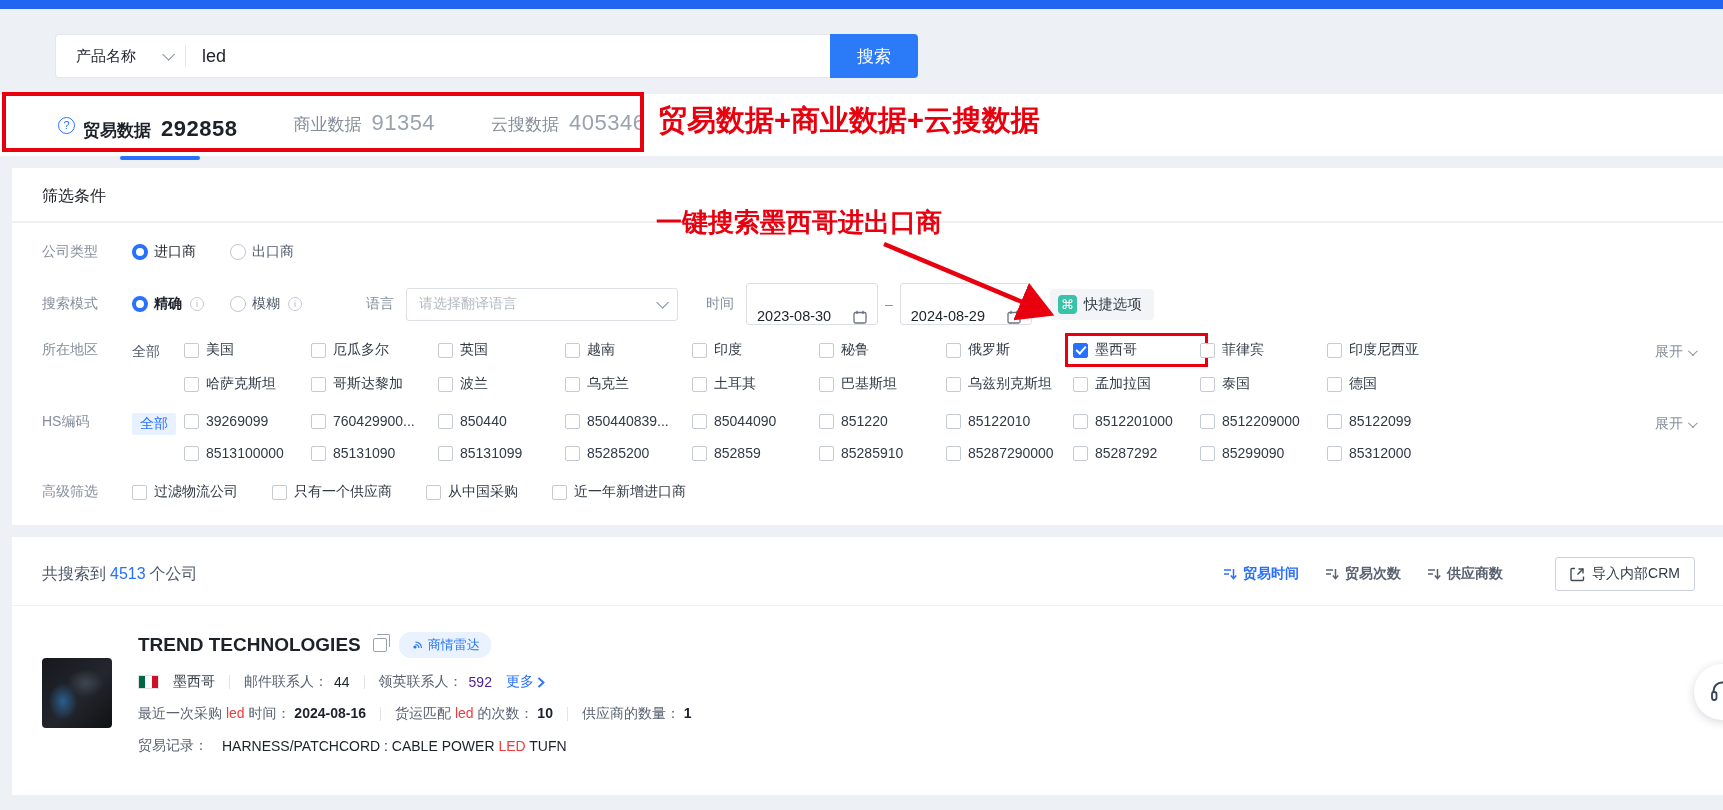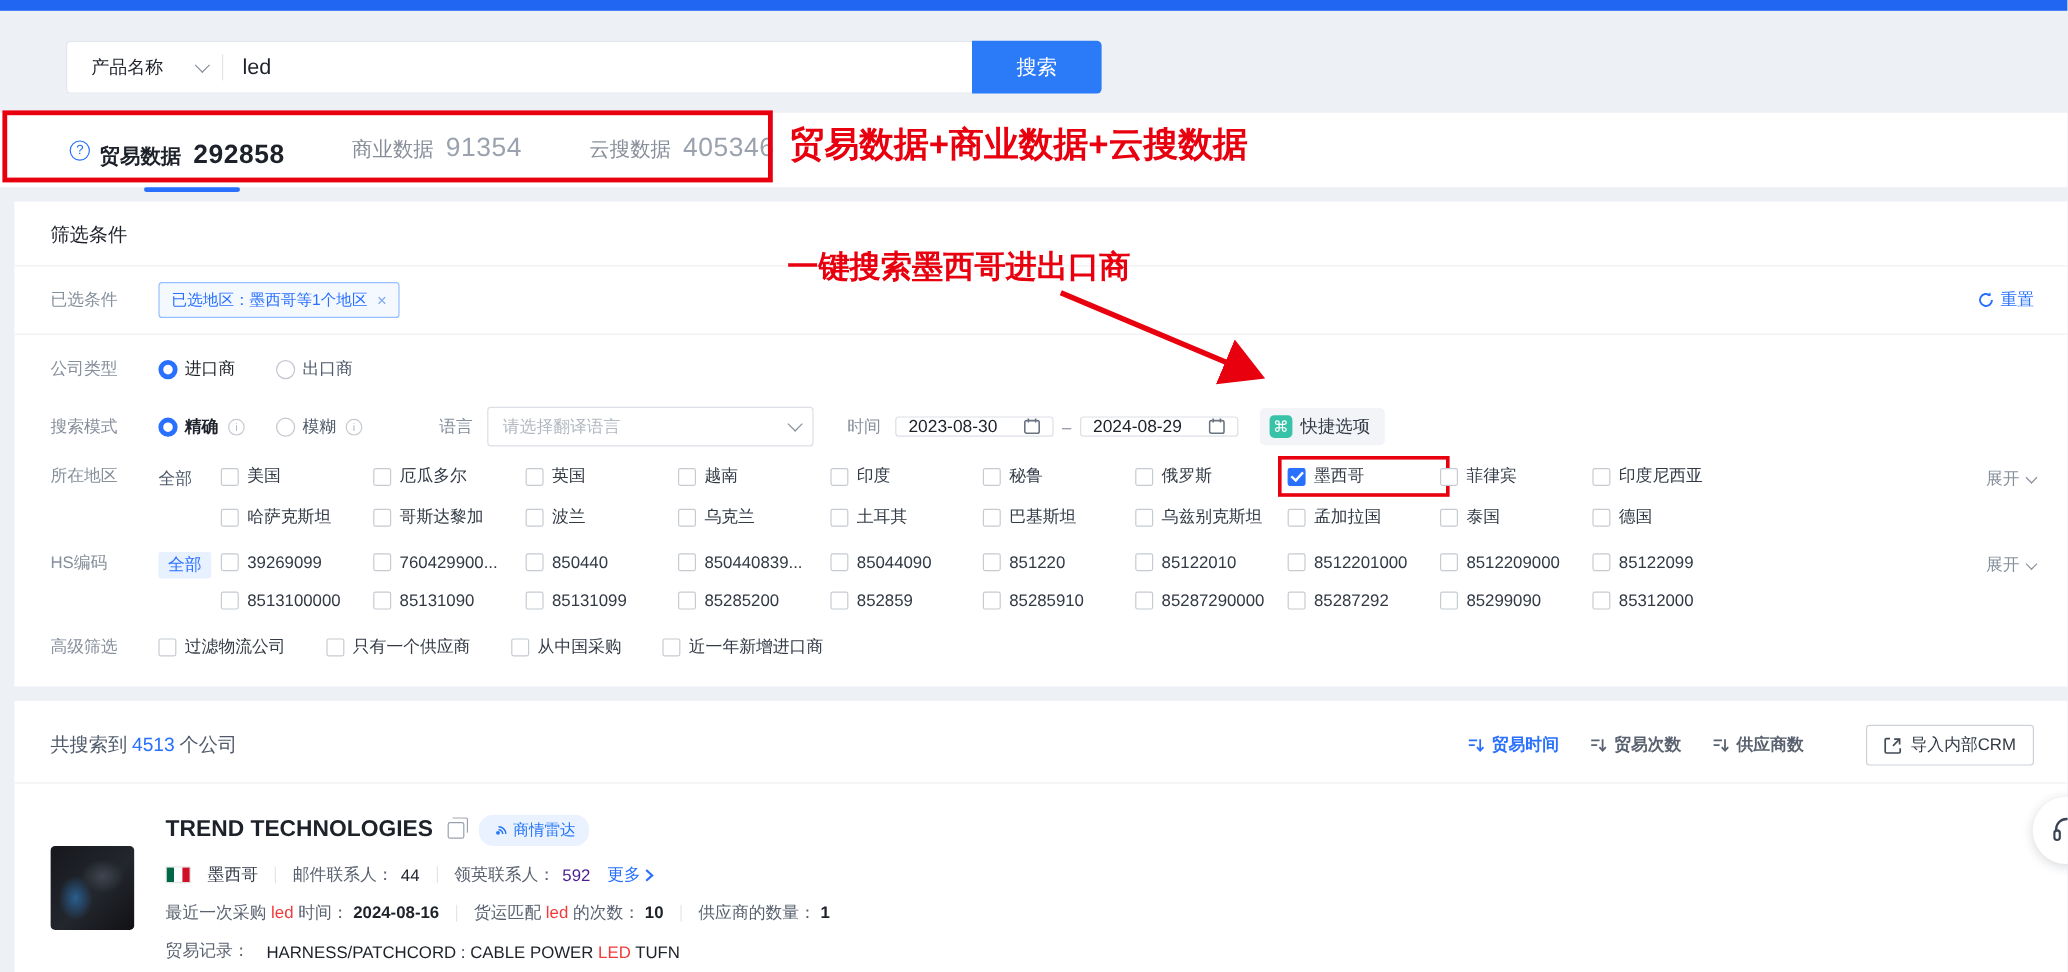--- a/index.html
+++ b/index.html
@@ -16,21 +16,21 @@
   .search-wrap { display:flex; width:863px; height:44px; }
   .search-box { flex:1; background:#fff; border:1px solid #e3e6ec; border-right:none;
     border-radius:4px 0 0 4px; display:flex; align-items:center; }
   .field-select { display:flex; align-items:center; gap:26px; padding:0 14px 0 20px; cursor:pointer; }
   .field-select .lbl { font-size:15px; color:#1d2129; }
   .caret { width:9px; height:9px; border-right:1.5px solid #86909c; border-bottom:1.5px solid #86909c;
     transform:rotate(45deg) translateY(-3px); display:inline-block; }
   .vdiv { width:1px; height:22px; background:#e5e6eb; }
   .search-input { flex:1; border:none; outline:none; font-size:18px; padding:0 16px;
     font-family:inherit; color:#1d2129; background:transparent; }
-  .search-btn { width:108px; background:#2b7bf8; color:#fff; font-size:17px; border:none;
+  .search-btn { width:88px; background:#2b7bf8; color:#fff; font-size:17px; border:none;
     border-radius:0 4px 4px 0; cursor:pointer; }
 
   
   .tabs-strip { margin-top:16px; background:#fff; height:62px; display:flex; align-items:center;
     padding-left:58px; position:relative; }
   .help-icon { width:17px; height:17px; border-radius:50%; border:1.5px solid #2970ff; color:#2970ff;
     font-size:11px; display:inline-flex; align-items:center; justify-content:center; margin-right:8px; }
   .tab { display:flex; align-items:baseline; gap:10px; margin-right:56px; cursor:pointer; position:relative; padding-bottom:4px;}
   .tab .t-label { font-size:17px; color:#878e99; }
   .tab .t-count { font-size:22px; color:#9aa2ae; letter-spacing:.5px; }
@@ -62,22 +62,22 @@
 
   .row-mode { padding:16px 0 4px; }
   .mode-group .radio-item { margin-right:26px; }
   .mode-group .checked .radio-label { font-weight:700; }
   .info-i { width:14px; height:14px; border-radius:50%; border:1px solid #c5cad2; color:#aeb4bd;
     font-size:9px; display:inline-flex; align-items:center; justify-content:center; margin-left:2px; }
   .inline-label { color:#868f9c; margin:0 12px 0 38px; }
   .select-box { width:272px; height:33px; border:1px solid #dcdfe5; border-radius:3px; background:#fff;
     display:flex; align-items:center; padding:0 12px; cursor:pointer; }
   .select-box .ph { color:#b3b9c2; font-size:14px; flex:1; }
-  .date-box { width:132px; height:17px; border:1px solid #dcdfe5; border-radius:3px; background:#fff;
-    display:flex; align-items:flex-start; justify-content:space-between; padding:0 10px; font-size:14.5px; cursor:pointer; }
+  .date-box { width:132px; height:42px; border:1px solid #dcdfe5; border-radius:3px; background:#fff;
+    display:flex; align-items:flex-end; justify-content:space-between; padding:0 10px; font-size:14.5px; cursor:pointer; }
   .dash { color:#868f9c; margin:0 7px; }
   .quick-btn { margin-left:18px; display:inline-flex; align-items:center; gap:7px; background:#f2f4f8;
     border-radius:4px; padding:6px 12px 6px 8px; cursor:pointer; font-size:14.5px; color:#323a45; }
   .cmd-tile { width:19px; height:19px; border-radius:4px; background:#38c2a8; color:#fff; font-size:13px;
     display:inline-flex; align-items:center; justify-content:center; }
 
   .row-checks { padding:12px 0 0; align-items:flex-start; }
   .all-link { width:52px; flex:none; color:#4e5969; font-size:14px; padding:2px 0; cursor:pointer; }
   .all-link.active { color:#2970ff; background:#e8f1ff; text-align:center; border-radius:2px; width:44px; margin-right:8px; }
   .cgrid { display:grid; grid-template-columns:repeat(10,127px); row-gap:16px; flex:1; }
@@ -173,34 +173,20 @@
     <div class="tab">
       <span class="t-label">云搜数据</span>
       <span class="t-count">405346</span>
     </div>
 </div>
 
 <div class="panel">
   <div class="panel-title">筛选条件</div>
   <div class="hdiv"></div>
 
-  <div class="frow row-selected">
-    <span class="flabel">已选条件</span>
-    <span class="tag">
-      <span>已选地区：墨西哥等1个地区</span>
-      <span class="x">×</span>
-    </span>
-    <span class="reset">
-      <svg width="14" height="14" viewBox="0 0 14 14">
-        <path d="M12 7a5 5 0 1 1-1.7-3.8" fill="none" stroke="#2970ff" stroke-width="1.6"></path>
-        <path d="M10.6 0.6 L10.9 3.6 L7.9 3.4 Z" fill="#2970ff"></path>
-      </svg>
-      <span>重置</span>
-    </span>
-  </div>
   <div class="hdiv"></div>
 
   <div class="frow row-type type-group">
     <span class="flabel">公司类型</span>
     <span class="radio-item checked">
         <span class="radio"></span>
         <span class="radio-label">进口商</span>
       </span>
       <span class="radio-item">
         <span class="radio"></span>

